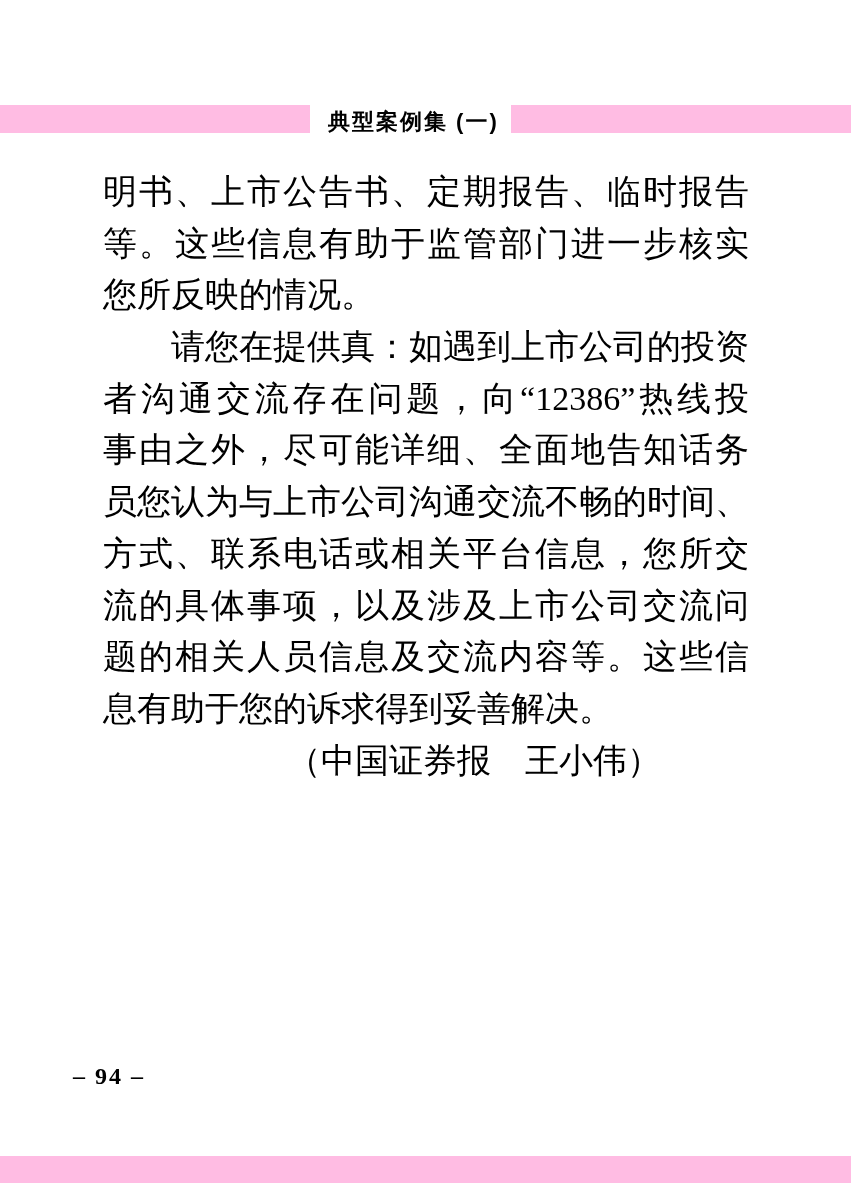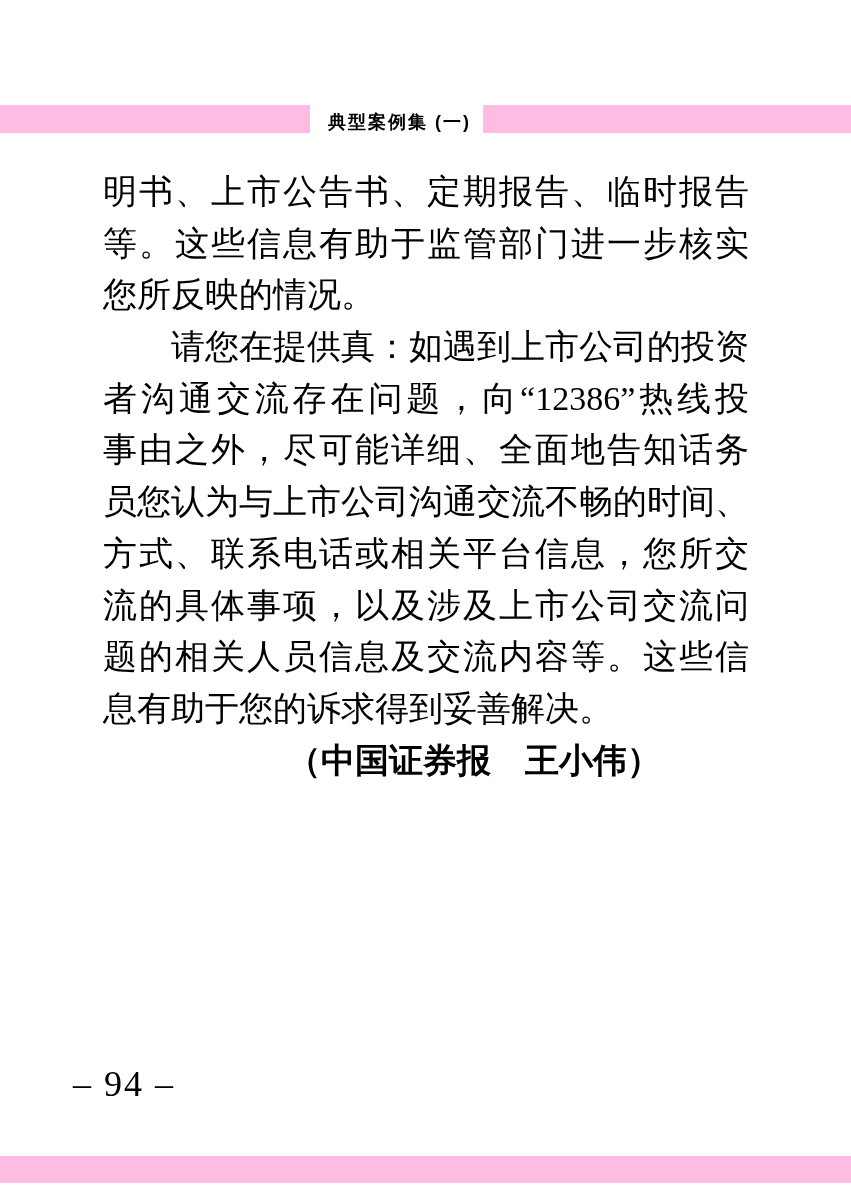--- a/index.html
+++ b/index.html
@@ -20,21 +20,21 @@
     display: flex;
     align-items: center;
   }
   .accent-bar { height: 28px; }
   .bar-left  { width: 310px; }
   .bar-right { flex: 1; }
   .title {
     margin: 0 12px 0 18px;
     position: relative;
     top: 3px;
-    font-size: 18px;
+    font-size: 22px;
     font-weight: bold;
     white-space: nowrap;
     letter-spacing: 2px;
     font-family: "Liberation Sans", "DejaVu Sans", sans-serif;
   }
   
   .body-text {
     position: absolute;
     left: 103px;
     top: 166px;
@@ -50,29 +50,29 @@
     text-align-last: justify;
   }
   .line.para-end {
     text-align: left;
     text-align-last: left;
   }
   .line.indent { text-indent: 2em; }
   .line.attribution {
     text-align-last: right;
     padding-right: 88px;
-    font-weight: bold;
   }
   
   .page-number {
     position: absolute;
     left: 73px;
     top: 1063px;
-    font-size: 36px;
+    font-size: 24px;
     letter-spacing: 2px;
+    font-weight: bold;
   }
   .footer-bar {
     position: absolute;
     left: 0; right: 0;
     top: 1156px;
     height: 27px;
   }
 </style>
 </head>
 <body>

